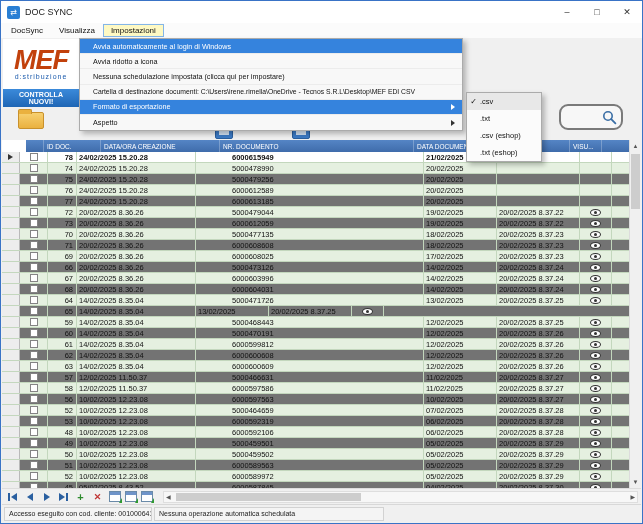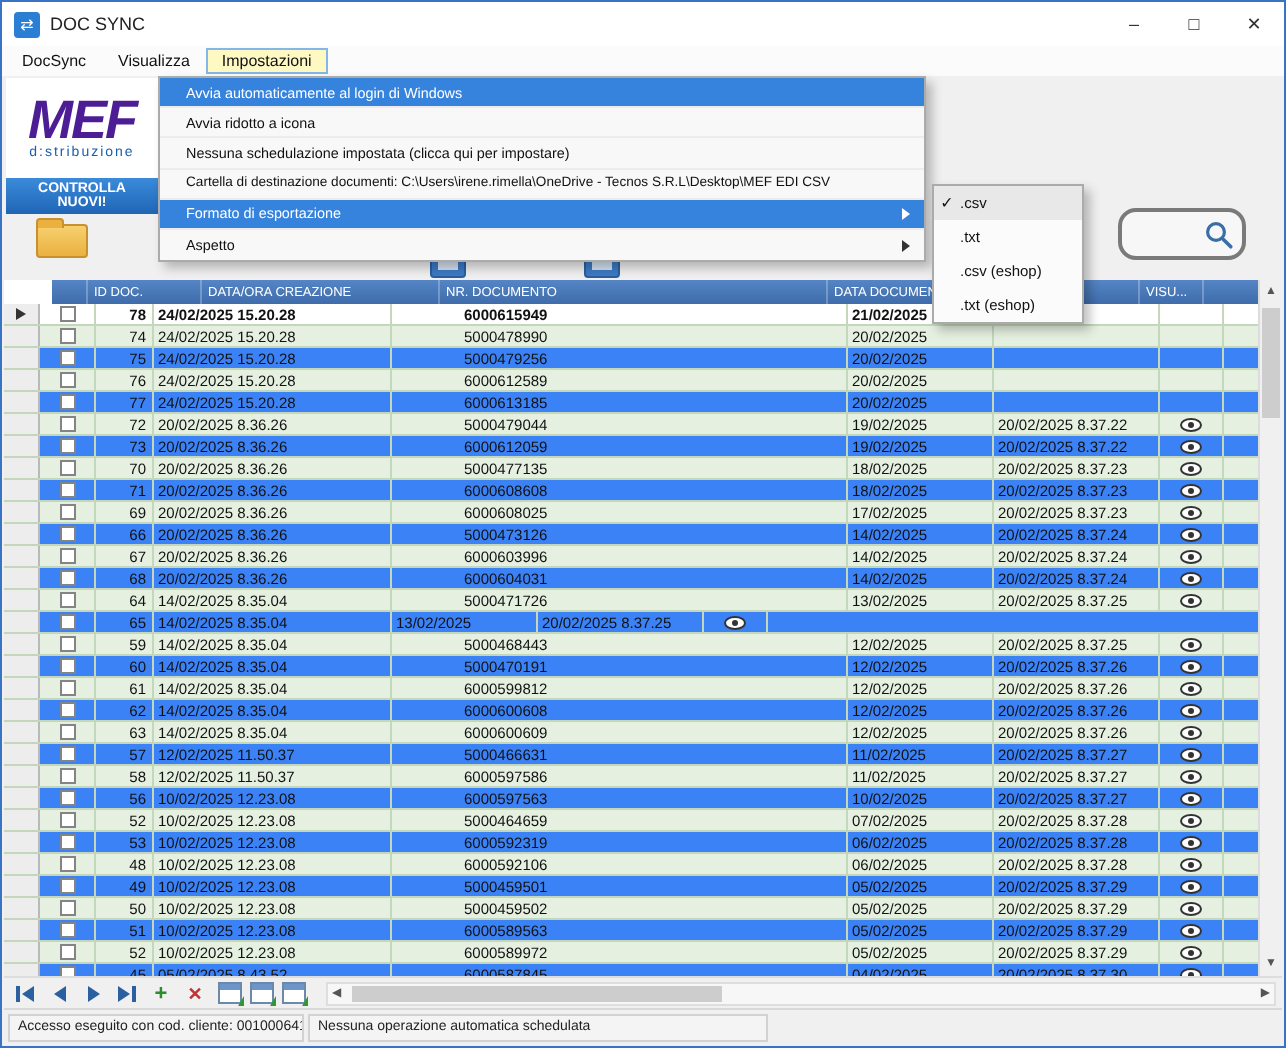--- a/index.html
+++ b/index.html
@@ -20,37 +20,37 @@
   .winbtns { margin-left:auto; display:flex; height:100%; }
   .winbtn { width:30px; display:flex; align-items:center; justify-content:center; font-size:9px; color:#333; }
 
   
   .menubar { position:absolute; top:22px; left:0; right:0; height:15px; background:#fbfbfb; display:flex; align-items:center; font-size:8px; z-index:6; padding-left:2px; }
   .mb { padding:1px 7px; height:13px; display:flex; align-items:center; border:1px solid transparent; }
   .mb.active { background:#fef9c3; border-color:#84b6e8; }
 
   
   .logo { position:absolute; top:38px; left:2px; width:76px; height:50px; background:#fff; display:flex; flex-direction:column; align-items:center; justify-content:center; z-index:1; }
-  .logo .mef { font-size:27px; font-weight:bold; font-style:italic; color:#4c1d95; letter-spacing:-1px; line-height:25px; }
+  .logo .mef { font-size:27px; font-weight:bold; font-style:italic; color:#c2410c; letter-spacing:-1px; line-height:25px; }
   .logo .tag { font-size:7px; color:#1d5cad; letter-spacing:1px; }
   .ctrlbtn { position:absolute; top:88px; left:2px; width:76px; height:18px; background:linear-gradient(#3b8ada,#1f66b5); color:#fff; font-size:7px; font-weight:bold; display:flex; align-items:center; justify-content:center; text-align:center; z-index:1; padding:0 4px; }
   .folder { position:absolute; top:111px; left:17px; width:26px; height:17px; background:linear-gradient(#f7d070,#eab13f); border:1px solid #c9912b; border-radius:2px; z-index:1; }
   .folder::before { content:''; position:absolute; top:-4px; left:-1px; width:12px; height:4px; background:#eab13f; border:1px solid #c9912b; border-bottom:none; border-radius:2px 2px 0 0; }
   .stub { position:absolute; width:18px; height:24px; background:#3c7ac4; border:1px solid #2a5f9e; border-radius:2px; z-index:1; }
   .stub::after { content:''; position:absolute; left:3px; right:3px; top:3px; bottom:3px; background:rgba(255,255,255,.78); }
   #stub1 { left:214px; top:114px; } #stub2 { left:291px; top:114px; }
   .searchbox { position:absolute; top:103px; left:558px; width:64px; height:26px; border:2px solid #7a7a7a; border-radius:9px; z-index:1; display:flex; align-items:center; justify-content:flex-end; padding-right:4px; background:#f7f7f7; }
 
   
   .grid { position:absolute; top:139px; left:1px; width:628px; bottom:35px; background:#fff; z-index:2;padding-left:24px; }
   .ghead { display:flex; height:12px; background:linear-gradient(#5585c5,#3f6cab); color:#fff; font-size:6.5px; }
   .hc { display:flex; align-items:center; padding-left:3px; border-right:1px solid rgba(255,255,255,.25); overflow:hidden; white-space:nowrap; }
   .w0{width:18px;} .w1{width:57px;} .w2{width:119px;} .w3{width:194px;} .w4{width:73px;} .w5{width:83px;} .w6{width:32px;} .w7{flex:1; border-right:none;}
   .gbody { position:absolute; top:12px; left:0; right:0; bottom:0; overflow:hidden; }
-  .row { display:flex; height:11px; font-size:7.5px; background:#3b82f6; border-bottom:1px solid #c3d7bd; }
+  .row { display:flex; height:11px; font-size:7.5px; background:#737373; border-bottom:1px solid #c3d7bd; }
   .row:nth-child(even) { background:#e5f0e0; }
   .row.sel { background:#ffffff; font-weight:bold; }
   .c { border-right:1px solid #c3d7bd; display:flex; align-items:center; overflow:hidden; white-space:nowrap; padding-left:2px; }
   .mk { width:18px; background:#ededed; border-right:1px solid #b9b9b9; justify-content:center; padding:0; }
   .row.sel .mk::after { content:''; width:0; height:0; border:3.5px solid transparent; border-left:5px solid #333; margin-left:3px; }
   .cbc { width:28px; justify-content:center; padding:0; }
   .cb { width:8px; height:8px; background:#fff; border:1px solid #848484; }
   .cid { width:29px; justify-content:flex-end; padding-right:3px; }
   .ccr { width:119px; }
   .cnr { width:194px;margin-left:34px; }

